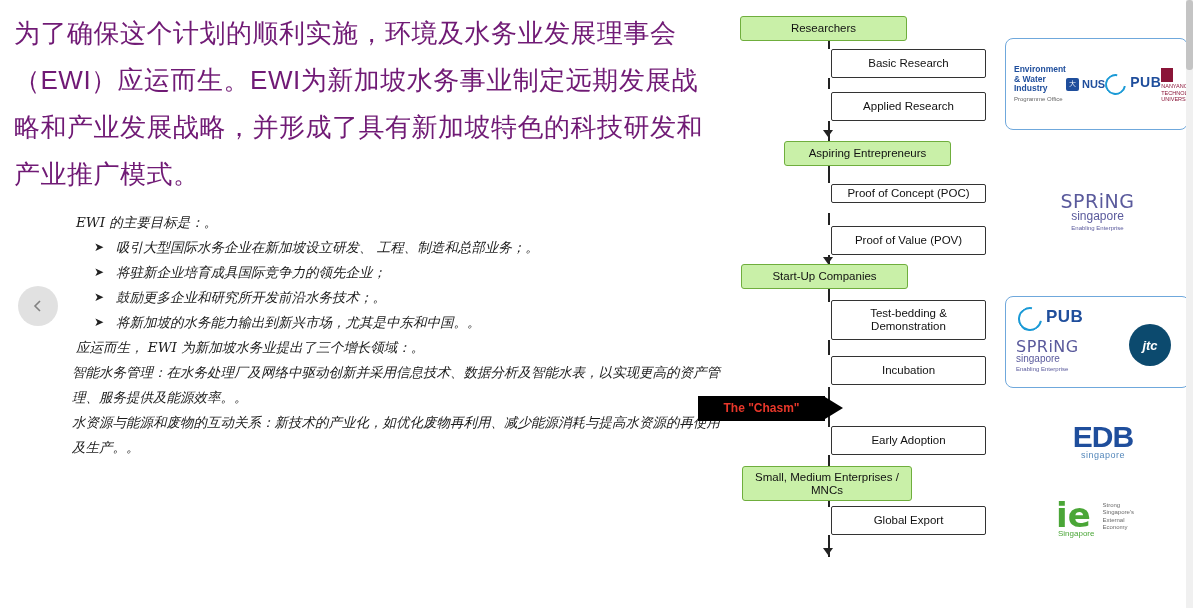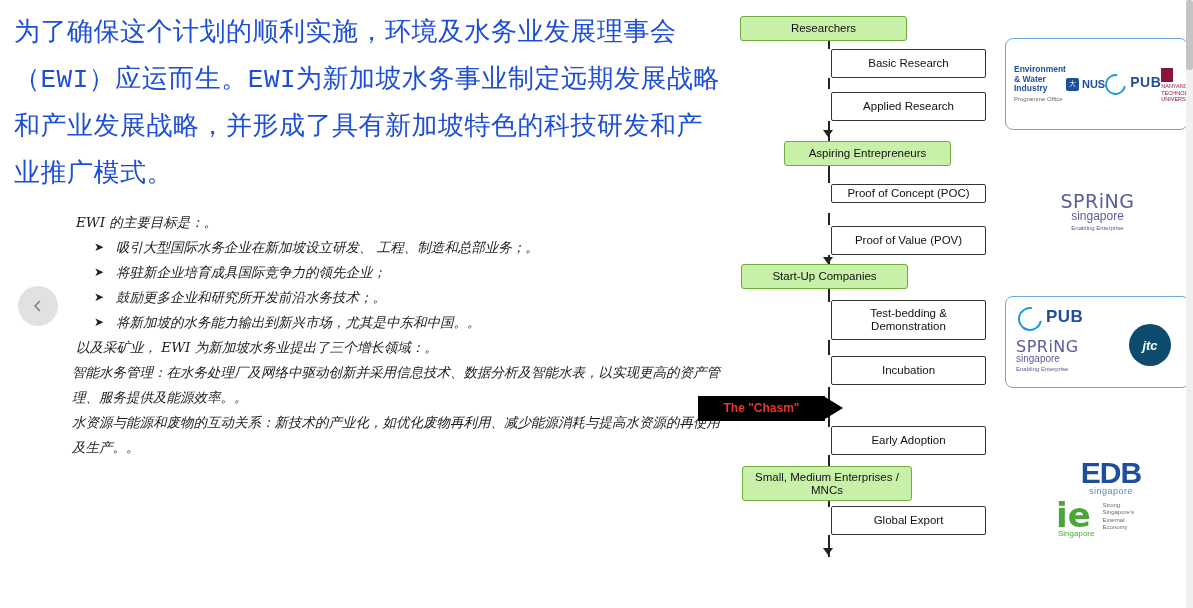--- a/index.html
+++ b/index.html
@@ -22,24 +22,24 @@
     left: 0;
     top: 0;
     width: 735px;
     height: 608px;
     background: #ffffff;
     box-sizing: border-box;
     padding: 10px 14px 0 14px;
   }
 
   .headline {
-    font-family: Liberation Mono, monospace;
+    font-family: Liberation Sans, sans-serif;
     font-size: 26px;
     line-height: 47px;
-    color: #1d4ed8;
+    color: #701a75;
     letter-spacing: 0.5px;
     margin: 0;
   }
 
   .body-block {
     margin-top: 12px;
     font-family: "DejaVu Serif", serif;
     font-size: 13.5px;
     line-height: 25px;
     color: #1a1a1a;
@@ -275,21 +275,21 @@
     </div>
     <div class="bullet-row">
       <span class="bullet-mark">➤</span>
       <span class="bullet-text">鼓励更多企业和研究所开发前沿水务技术；。</span>
     </div>
     <div class="bullet-row">
       <span class="bullet-mark">➤</span>
       <span class="bullet-text">将新加坡的水务能力输出到新兴市场，尤其是中东和中国。。</span>
     </div>
 
-    <div class="para p-indent1">以及采矿业， EWI 为新加坡水务业提出了三个增长领域：。</div>
+    <div class="para p-indent1">应运而生， EWI 为新加坡水务业提出了三个增长领域：。</div>
 
     <div class="para p-indent2">智能水务管理：在水务处理厂及网络中驱动创新并采用信息技术、数据分析及智能水表，以实现更高的资产管理、服务提供及能源效率。。</div>
     <div class="para p-indent2">水资源与能源和废物的互动关系：新技术的产业化，如优化废物再利用、减少能源消耗与提高水资源的再使用及生产。。</div>
 
   </div>
 </div>
 
 <div id="nav-back">
   <span>
     <svg width="14" height="14" viewBox="0 0 14 14">
@@ -393,21 +393,21 @@
     <div style="position:absolute; left:10px; top:40px; text-align:left;">
       <span class="spring-word" style="font-size:16px;">SPRiNG</span>
       <span class="spring-sing" style="font-size:10px;">singapore</span>
       <span class="spring-tag">Enabling Enterprise</span>
     </div>
     <div class="jtc-circle" style="position:absolute; right:18px; top:27px;">
       <span>jtc</span>
     </div>
   </div>
 
-  <div class="logo-box" style="left:56px; top:420px; width:110px; height:50px; text-align:center;margin-top:36px;">
+  <div class="logo-box" style="left:48px; top:420px; width:110px; height:50px; text-align:center;">
     <span class="edb-word">EDB</span>
     <span class="edb-tag">singapore</span>
   </div>
 
   <div class="logo-box" style="left:56px; top:495px; width:140px; height:55px;">
     <div style="display:flex; align-items:center; gap:8px;">
       <div style="text-align:left;">
         <span class="ie-green">ie</span>
         <span class="ie-sing">Singapore</span>
       </div>

